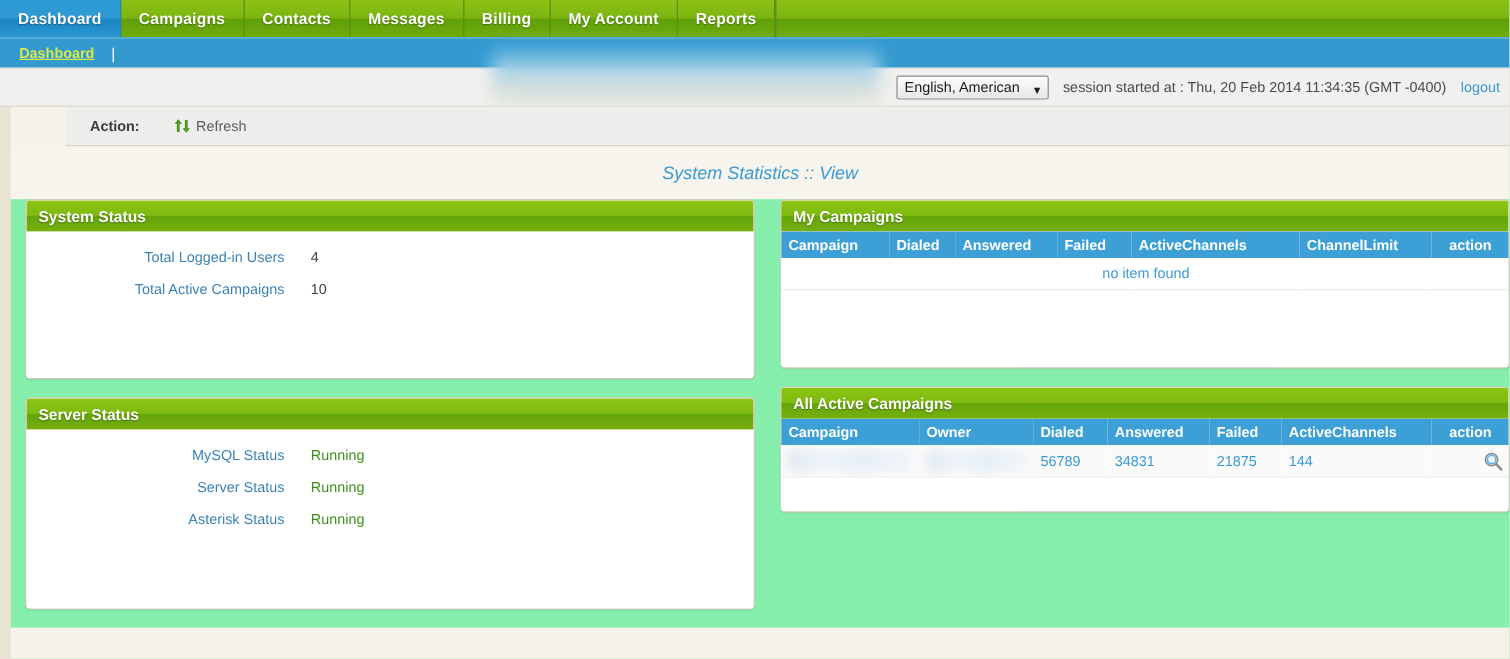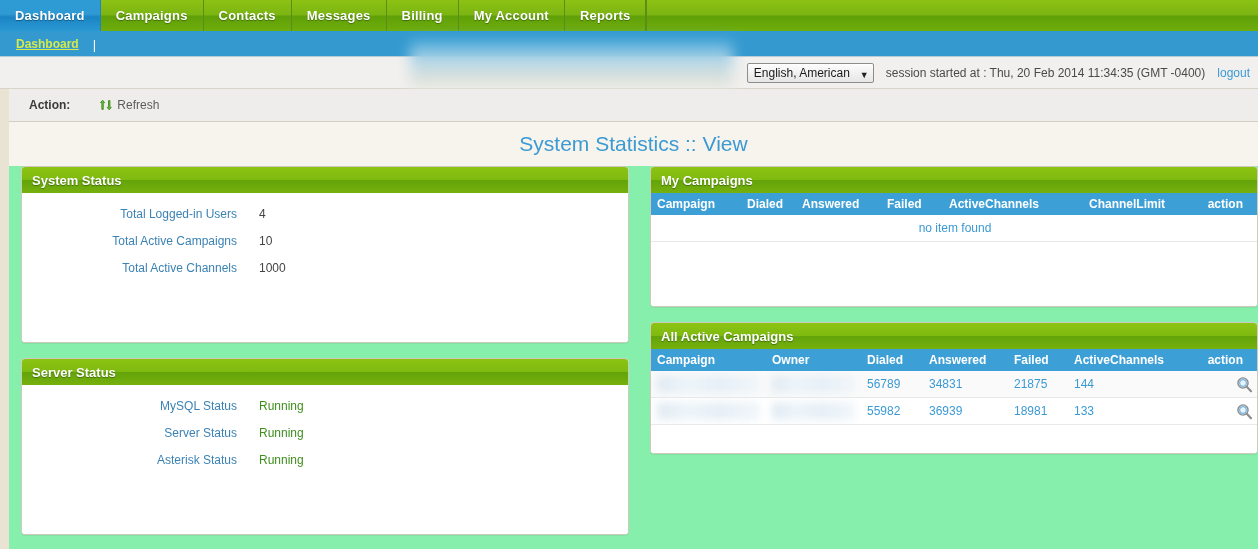--- a/index.html
+++ b/index.html
@@ -142,20 +142,21 @@
   }
   .action-bar {
     height: 33px;
     background: #eeedeb;
     border-bottom: 1px solid #d2cec3;
     display: flex;
     align-items: center;
     padding-left: 20px;
     gap: 10px;
     box-sizing: border-box;
+    margin-left: 46px;
   }
   .action-label {
     font-size: 12px;
     font-weight: bold;
     color: #3b3b3b;
     margin-right: 18px;
   }
   .action-item {
     display: flex;
     align-items: center;
@@ -169,22 +170,23 @@
 
   
   .page-title-wrap {
     height: 44px;
     display: flex;
     align-items: center;
     justify-content: center;
     background: #f7f4ed;
   }
   .page-title {
-    font-size: 21px;
+    font-size: 15px;
     color: #3b9ad4;
+    font-style: italic;
   }
 
   
   .panels {
     padding: 0 22px 0 12px;
     display: flex;
     gap: 21px;
     background: #86efac;
     box-sizing: border-box;
   }
@@ -370,24 +372,20 @@
         </div>
         <div class="panel-body">
           <div class="dl">
             <div class="dl-row">
               <span class="dl-term">Total Logged-in Users</span>
               <span class="dl-val">4</span>
             </div>
             <div class="dl-row">
               <span class="dl-term">Total Active Campaigns</span>
               <span class="dl-val">10</span>
-            </div>
-            <div class="dl-row">
-              <span class="dl-term">Total Active Channels</span>
-              <span class="dl-val">1000</span>
             </div>
             <div class="spacer-60"></div>
           </div>
         </div>
       </div>
 
       <div class="panel">
         <div class="panel-head">
           <span>Server Status</span>
         </div>
@@ -491,41 +489,20 @@
                 <td class="act">
                   <span class="icon-search">
                     <svg viewBox="0 0 17 17" width="17" height="17">
                       <circle cx="7" cy="7" r="5.1" fill="#cfe6f7" stroke="#8d8d8d" stroke-width="1.4"></circle>
                       <circle cx="7" cy="7" r="3.4" fill="#e8f3fb" stroke="#5ea9dd" stroke-width="1"></circle>
                       <line x1="10.8" y1="10.8" x2="15" y2="15.2" stroke="#8d8d8d" stroke-width="2.2" stroke-linecap="round"></line>
                     </svg>
                   </span>
                 </td>
               </tr>
-              <tr>
-                <td>
-                    <span class="redacted"></span>
-                  </td>
-                <td>
-                    <span class="redacted"></span>
-                  </td>
-                <td>55982</td>
-                <td>36939</td>
-                <td>18981</td>
-                <td>133</td>
-                <td class="act">
-                  <span class="icon-search">
-                    <svg viewBox="0 0 17 17" width="17" height="17">
-                      <circle cx="7" cy="7" r="5.1" fill="#cfe6f7" stroke="#8d8d8d" stroke-width="1.4"></circle>
-                      <circle cx="7" cy="7" r="3.4" fill="#e8f3fb" stroke="#5ea9dd" stroke-width="1"></circle>
-                      <line x1="10.8" y1="10.8" x2="15" y2="15.2" stroke="#8d8d8d" stroke-width="2.2" stroke-linecap="round"></line>
-                    </svg>
-                  </span>
-                </td>
-              </tr>
             </tbody>
           </table>
           <div class="table-pad"></div>
         </div>
       </div>
 
     </div>
   </div>
 </div>
 

